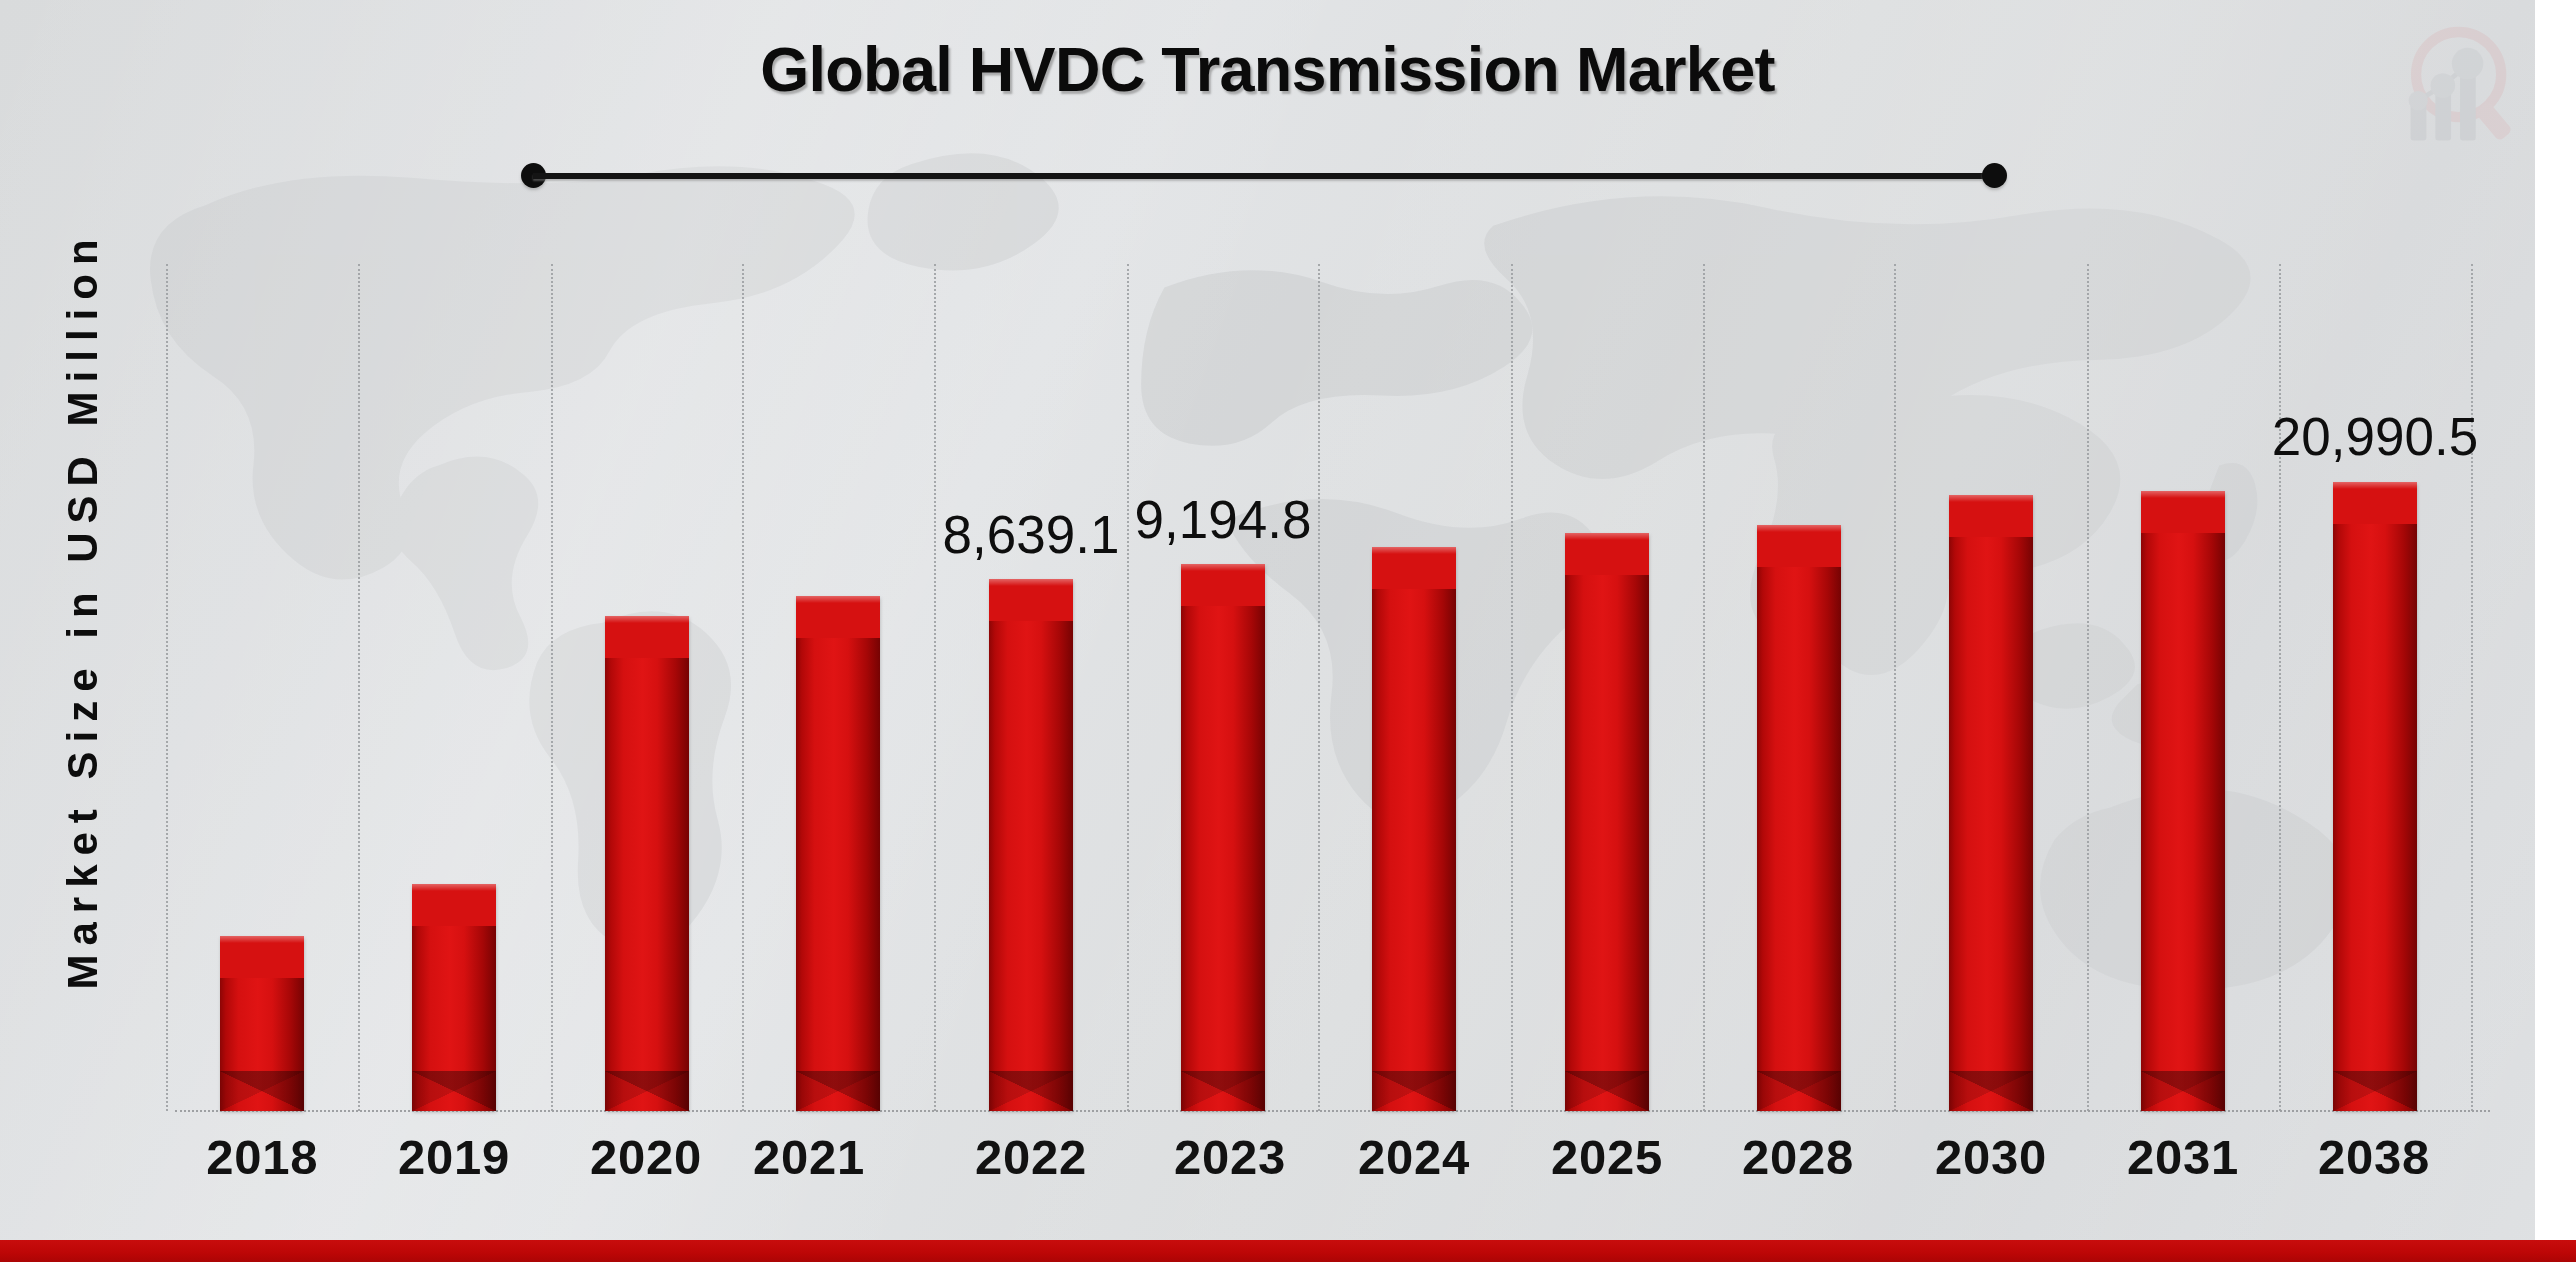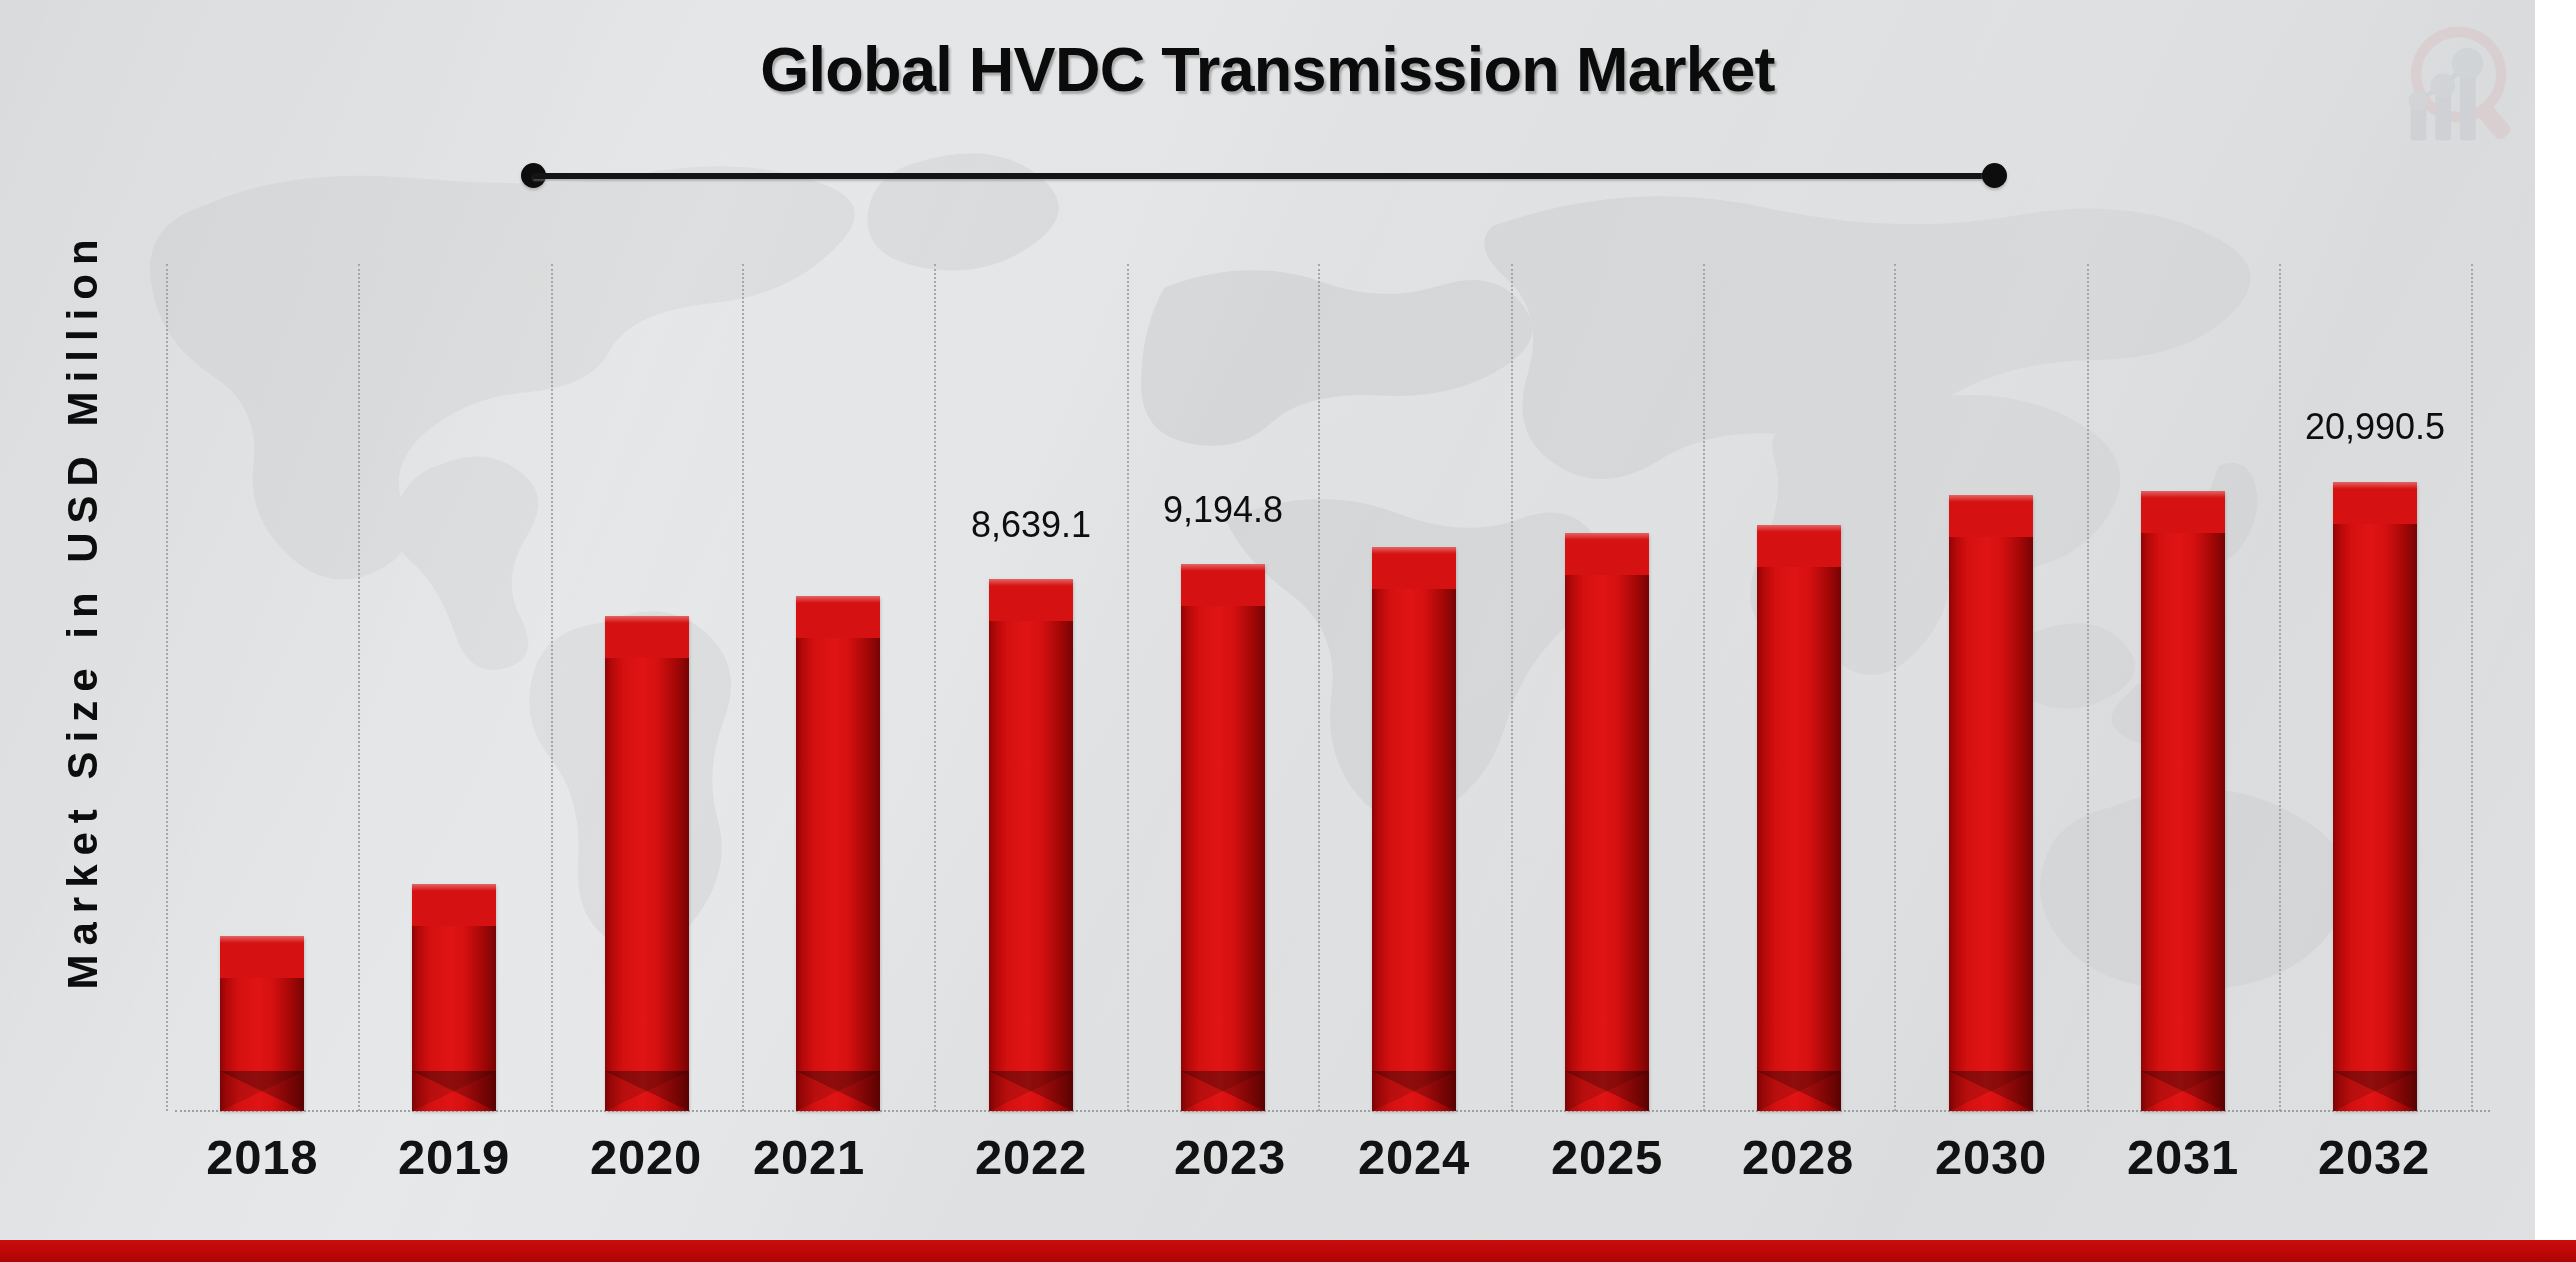--- a/index.html
+++ b/index.html
@@ -209,21 +209,21 @@
     width: 100%;
     height: 40px;
     background:
       linear-gradient(to top right,  rgba(0,0,0,0.0) 49.5%, rgba(0,0,0,0.26) 50%),
       linear-gradient(to top left,   rgba(0,0,0,0.0) 49.5%, rgba(0,0,0,0.14) 50%);
   }
 
   
   .value-label {
     position: absolute;
-    font-size: 36px;
+    font-size: 53px;
     color: #0e0e0e;
     font-family: "Liberation Sans", sans-serif;
     white-space: nowrap;
     text-align: center;
   }
 
   
   .xlabels {
     position: absolute;
     left: 180px;
@@ -411,21 +411,21 @@
         <div class="xtick" style="left: 185px;">2019</div>
         <div class="xtick" style="left: 377px;">2020</div>
         <div class="xtick" style="left: 540px;">2021</div>
         <div class="xtick" style="left: 762px;">2022</div>
         <div class="xtick" style="left: 961px;">2023</div>
         <div class="xtick" style="left: 1145px;">2024</div>
         <div class="xtick" style="left: 1338px;">2025</div>
         <div class="xtick" style="left: 1529px;">2028</div>
         <div class="xtick" style="left: 1722px;">2030</div>
         <div class="xtick" style="left: 1914px;">2031</div>
-        <div class="xtick" style="left: 2105px;">2032</div>
+        <div class="xtick" style="left: 2105px;">2038</div>
       </div>
 
   </div>
 
   <div class="right-white"></div>
   <div class="footer-band"></div>
 </div>
 
 
 </body></html>

